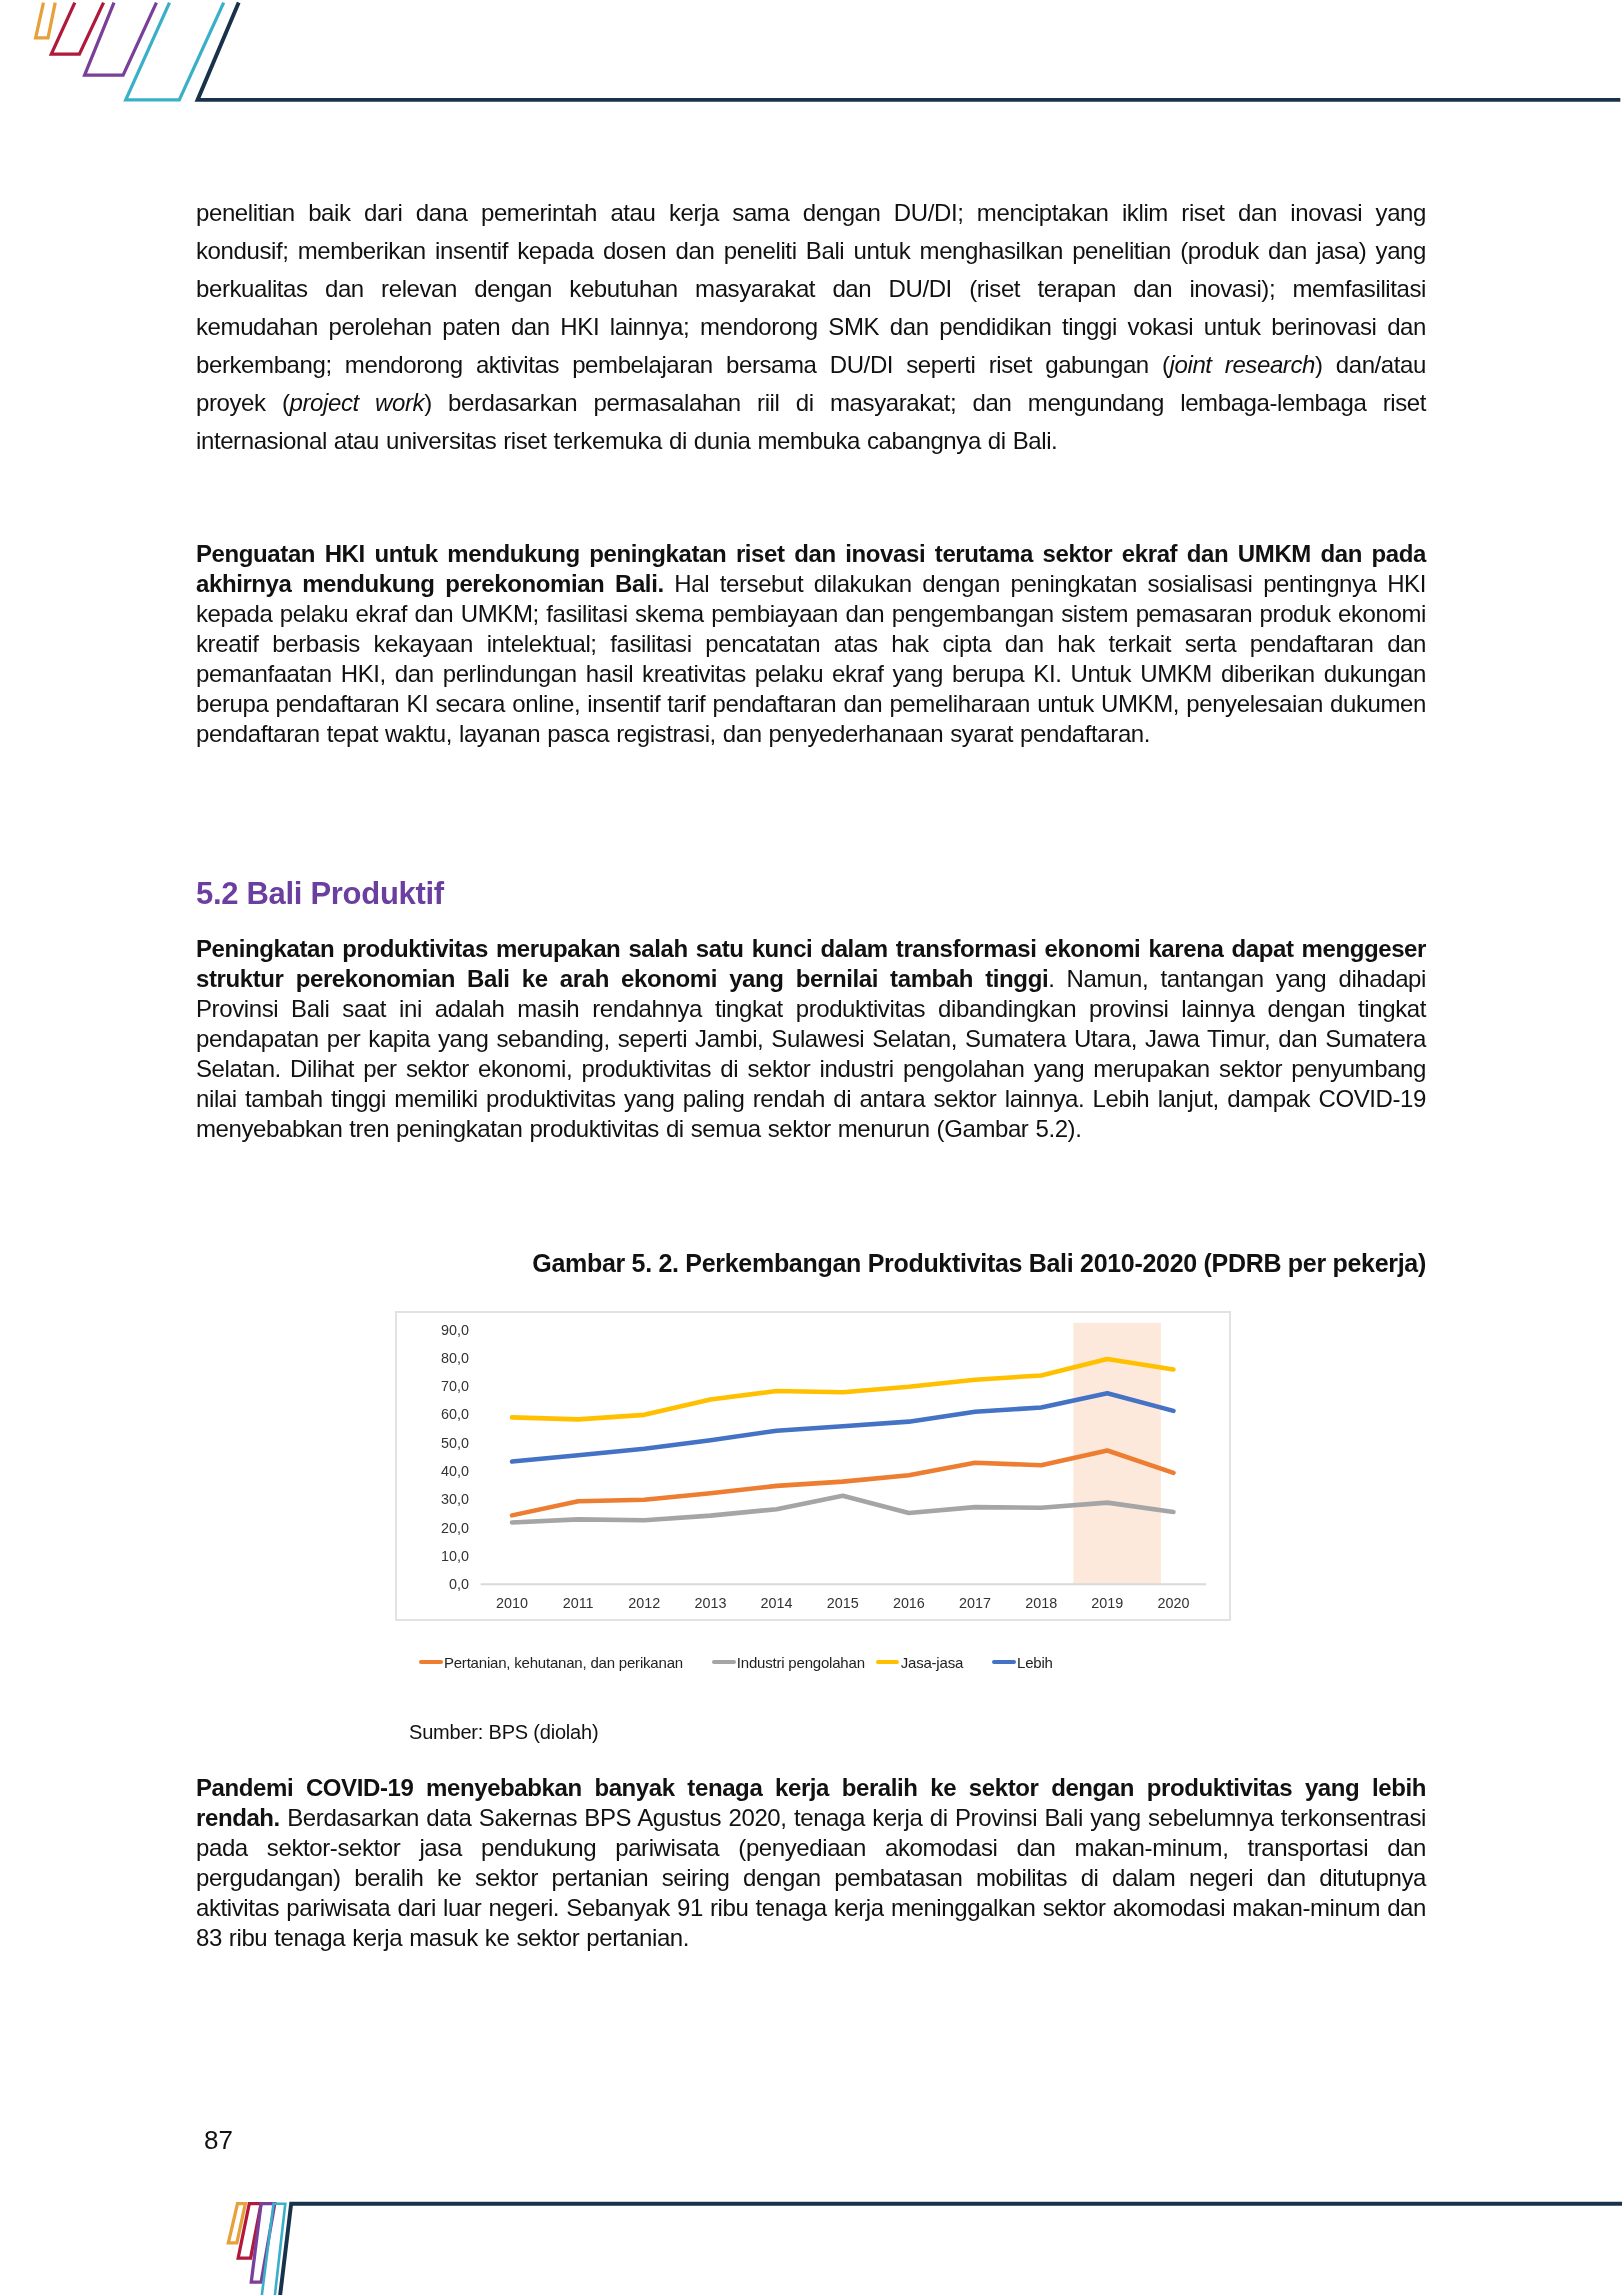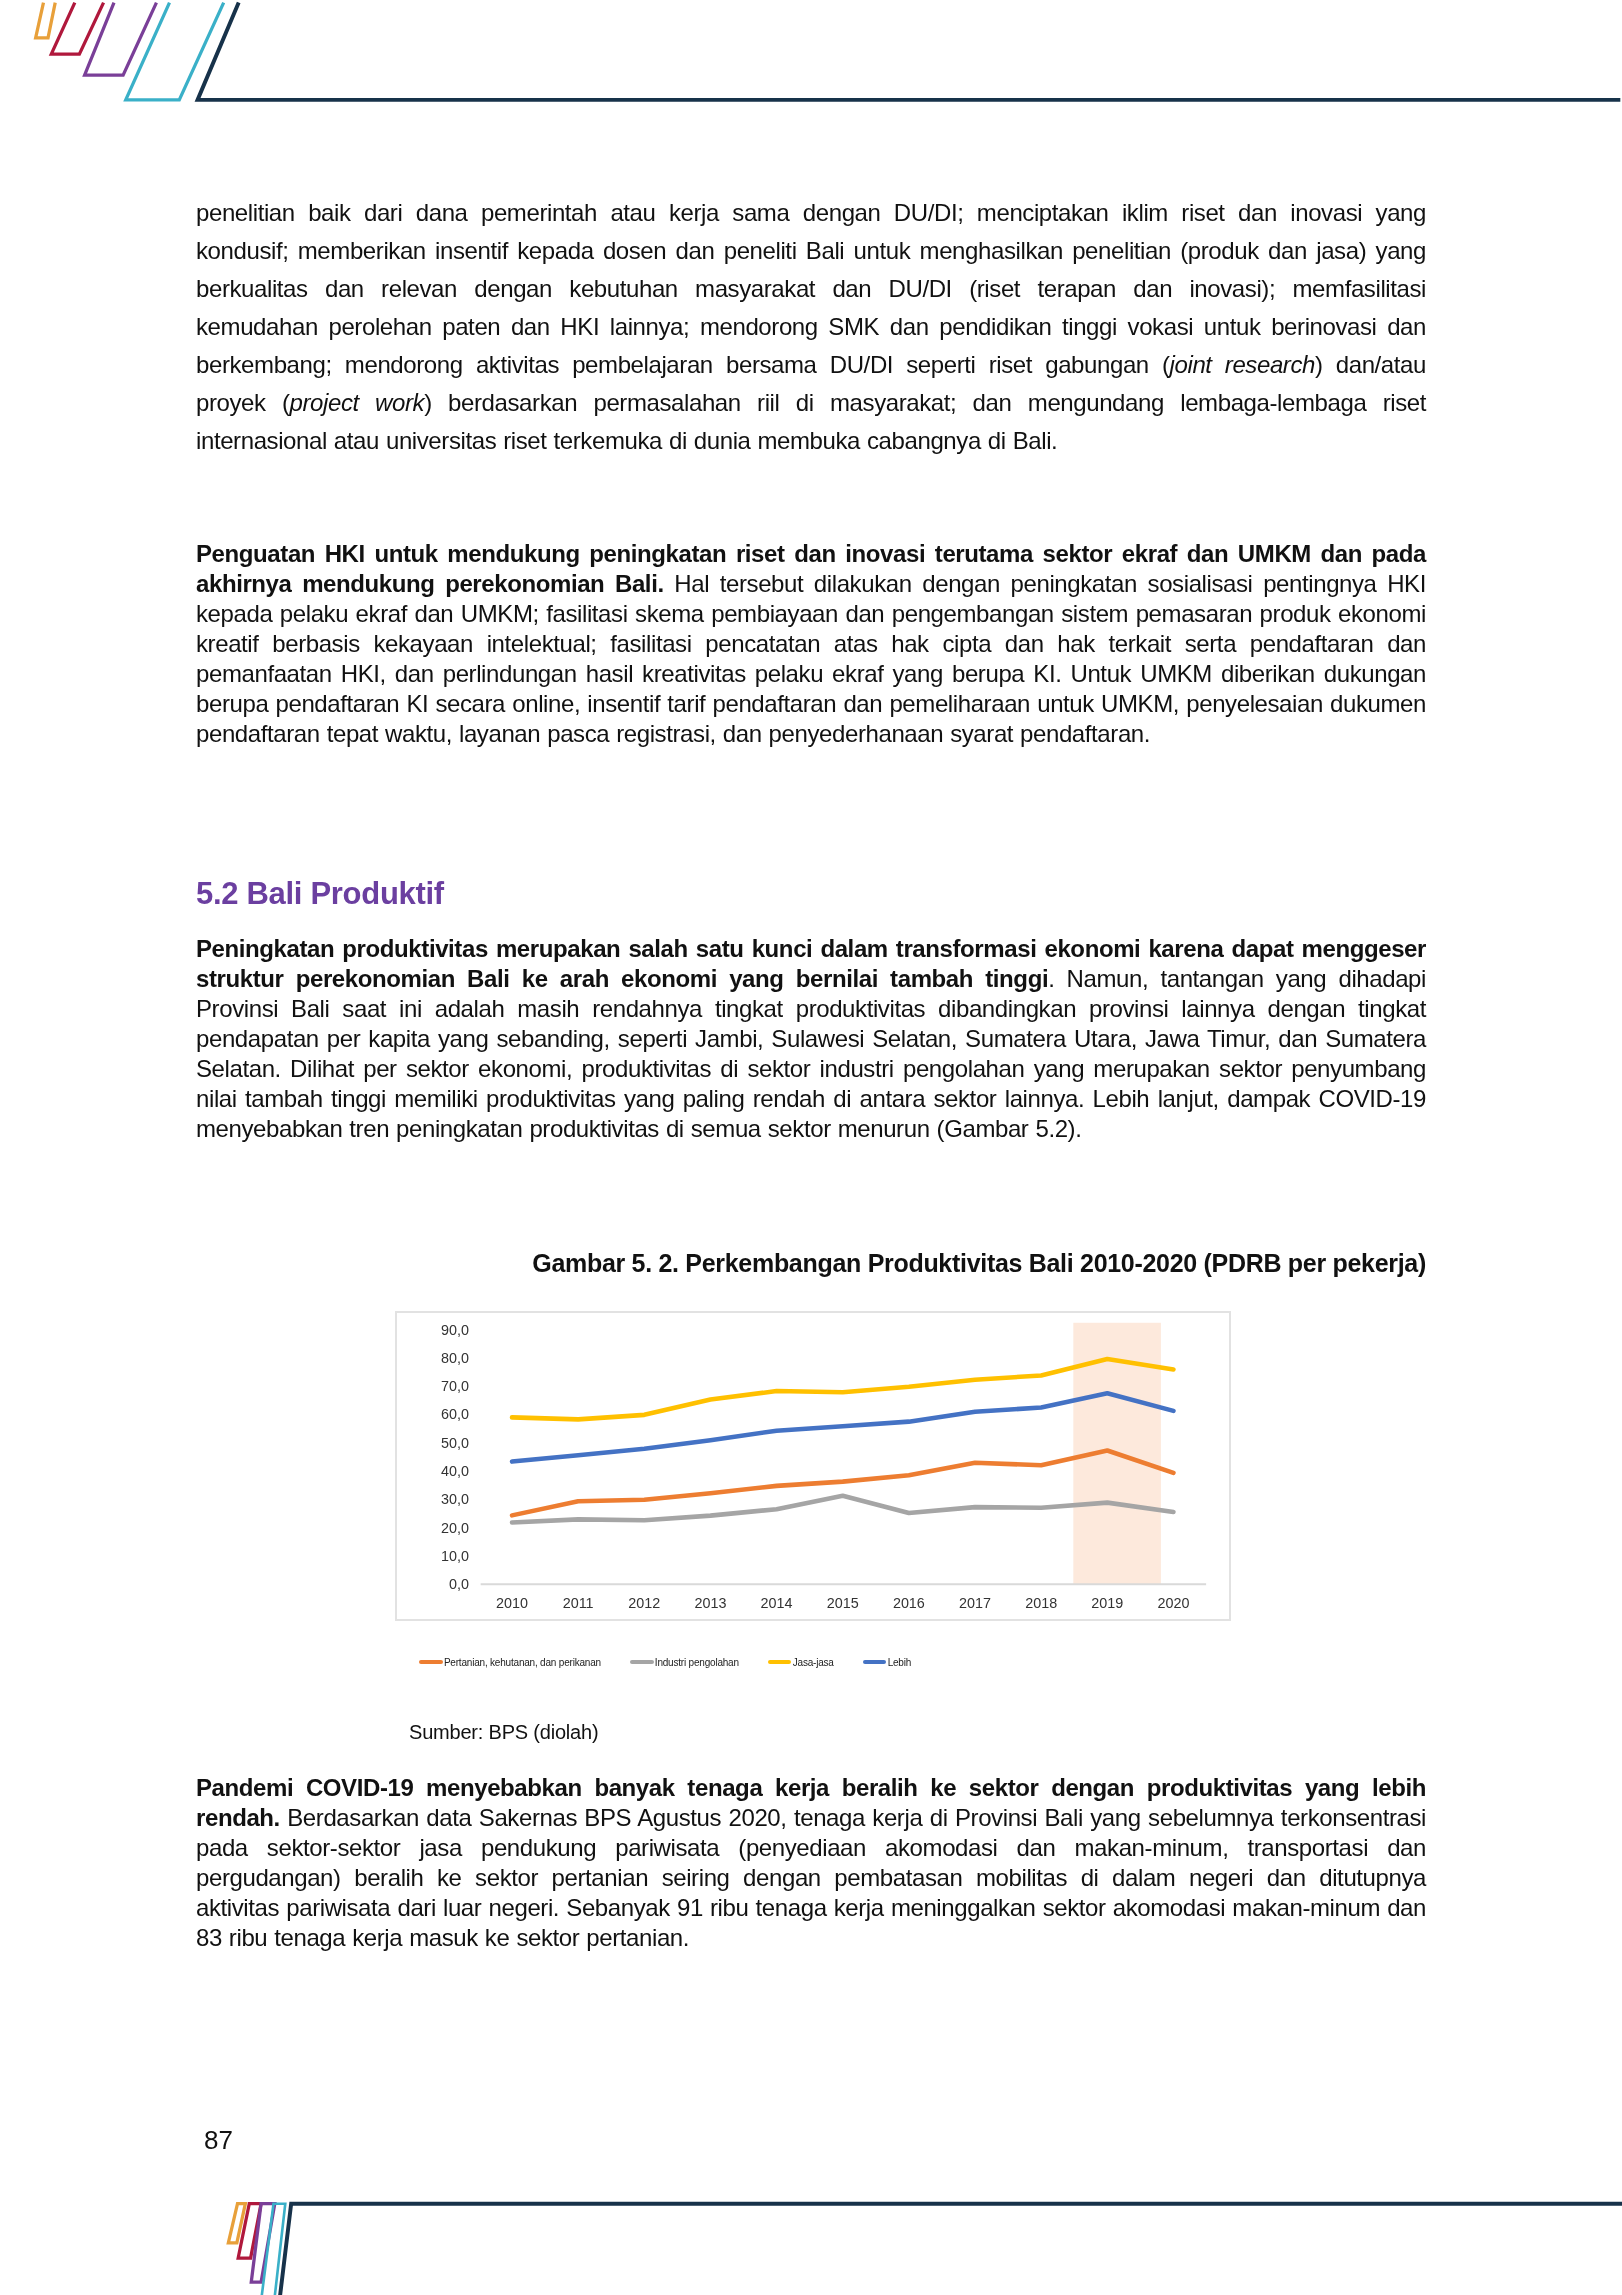--- a/index.html
+++ b/index.html
@@ -104,23 +104,23 @@
 <p class="page-num">87</p>
 
 <svg class="deco-bottom" width="1622" height="110" viewBox="0 0 2479 168">
   <polygon points="363,27 375,27 362,87 349,87" fill="none" stroke="#e8a03a" stroke-width="5"></polygon>
   <polygon points="381,27 399,27 383,110 364,110" fill="none" stroke="#b0183c" stroke-width="5"></polygon>
   <polygon points="399,27 420,27 399,147 384,147" fill="none" stroke="#7a3f98" stroke-width="5"></polygon>
   <polyline points="400,168 418,27 436,27 420,168" fill="none" stroke="#3ab0c8" stroke-width="4"></polyline>
   <polyline points="428,168 445,27 2479,27" fill="none" stroke="#17324a" stroke-width="6"></polyline>
 </svg>
 
-<div style="position:absolute; left:419px; top:1649px; width:811px; height:26px; display:flex; align-items:center; font-size:10px; color:#222; letter-spacing:-0.2px;">
+<div style="position:absolute; left:419px; top:1649px; width:811px; height:26px; display:flex; align-items:center; font-size:15px; color:#222; letter-spacing:-0.2px;">
   <span style="display:inline-block;width:23.6px;height:3.9px;background:#ed7d31;border-radius:2px;margin-right:1.3px;"></span>
   <span style="margin-right:29px;">Pertanian, kehutanan, dan perikanan</span>
   <span style="display:inline-block;width:23.6px;height:3.9px;background:#a5a5a5;border-radius:2px;margin-right:1.3px;"></span>
-  <span style="margin-right:29px;">Industri pengolahan</span>
+  <span style="margin-right:11px;">Industri pengolahan</span>
   <span style="display:inline-block;width:23.6px;height:3.9px;background:#ffc000;border-radius:2px;margin-right:1.3px;"></span>
   <span style="margin-right:29px;">Jasa-jasa</span>
   <span style="display:inline-block;width:23.6px;height:3.9px;background:#4472c4;border-radius:2px;margin-right:1.3px;"></span>
   <span>Lebih</span>
 </div>
 
 
 </body></html>

